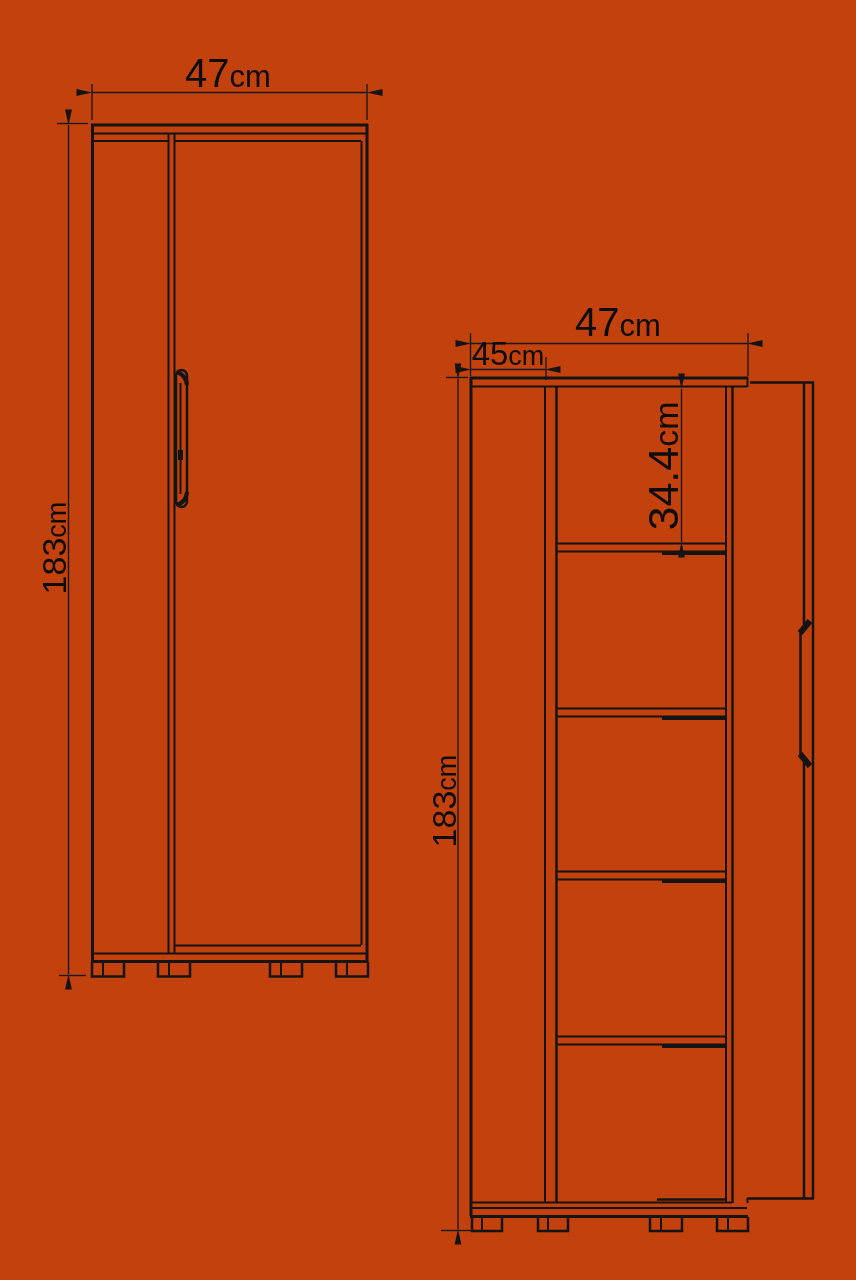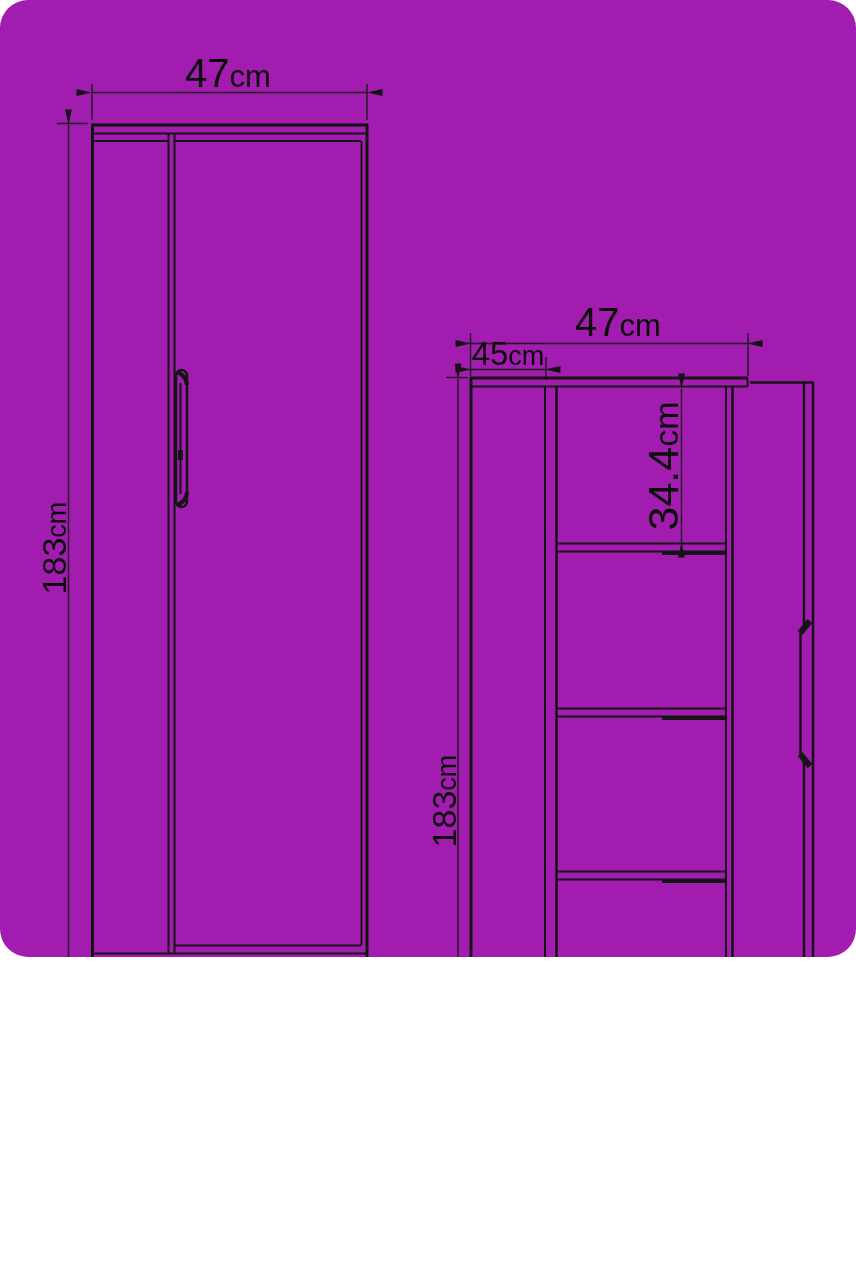--- a/index.html
+++ b/index.html
@@ -1,16 +1,16 @@
 <!DOCTYPE html>
 <html><head>
 <meta charset="utf-8">
 <style>
   html,body{margin:0;padding:0;background:#ffffff;}
-  .canvas{position:relative;width:856px;height:957px;background:#a21caf;overflow:hidden;border-radius:28px;}
+  .canvas{position:relative;width:856px;height:1280px;background:#c2410c;overflow:hidden;}
   svg{display:block;}
   .edge   {stroke:#141414;fill:none;stroke-width:3;}
   .part   {stroke:#141414;fill:none;stroke-width:2;}
   .part25 {stroke:#141414;fill:none;stroke-width:2.5;}
   .accent {stroke:#141414;fill:none;stroke-width:3;}
   .dim    {stroke:#1a1a1a;fill:none;stroke-width:1.4;}
   .cap    {stroke:#141414;fill:none;stroke-width:6;stroke-linecap:butt;}
   .hcap   {stroke:#141414;fill:none;stroke-width:4;}
   .dimtxt {font-family:"Liberation Sans", sans-serif; fill:#0c0c0c;}
   .v47{font-size:40px;} .u47{font-size:31px;}

